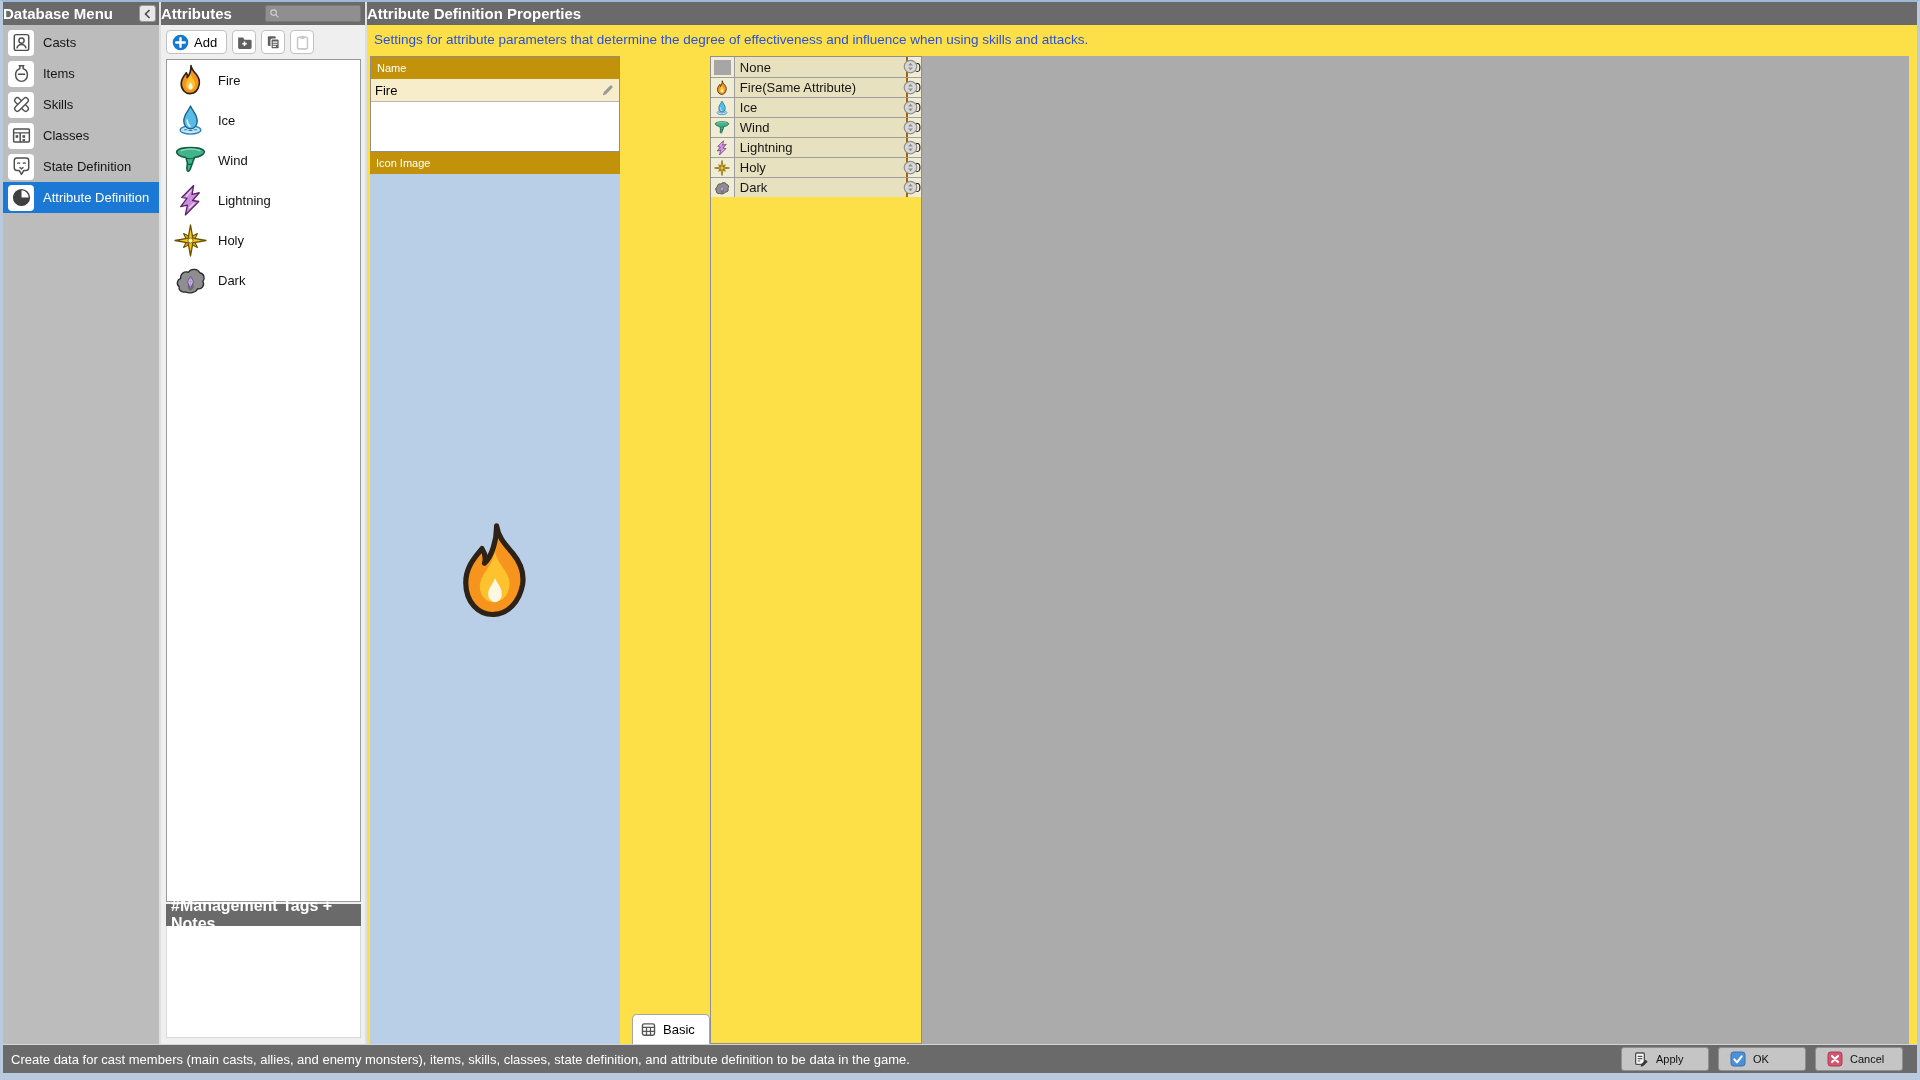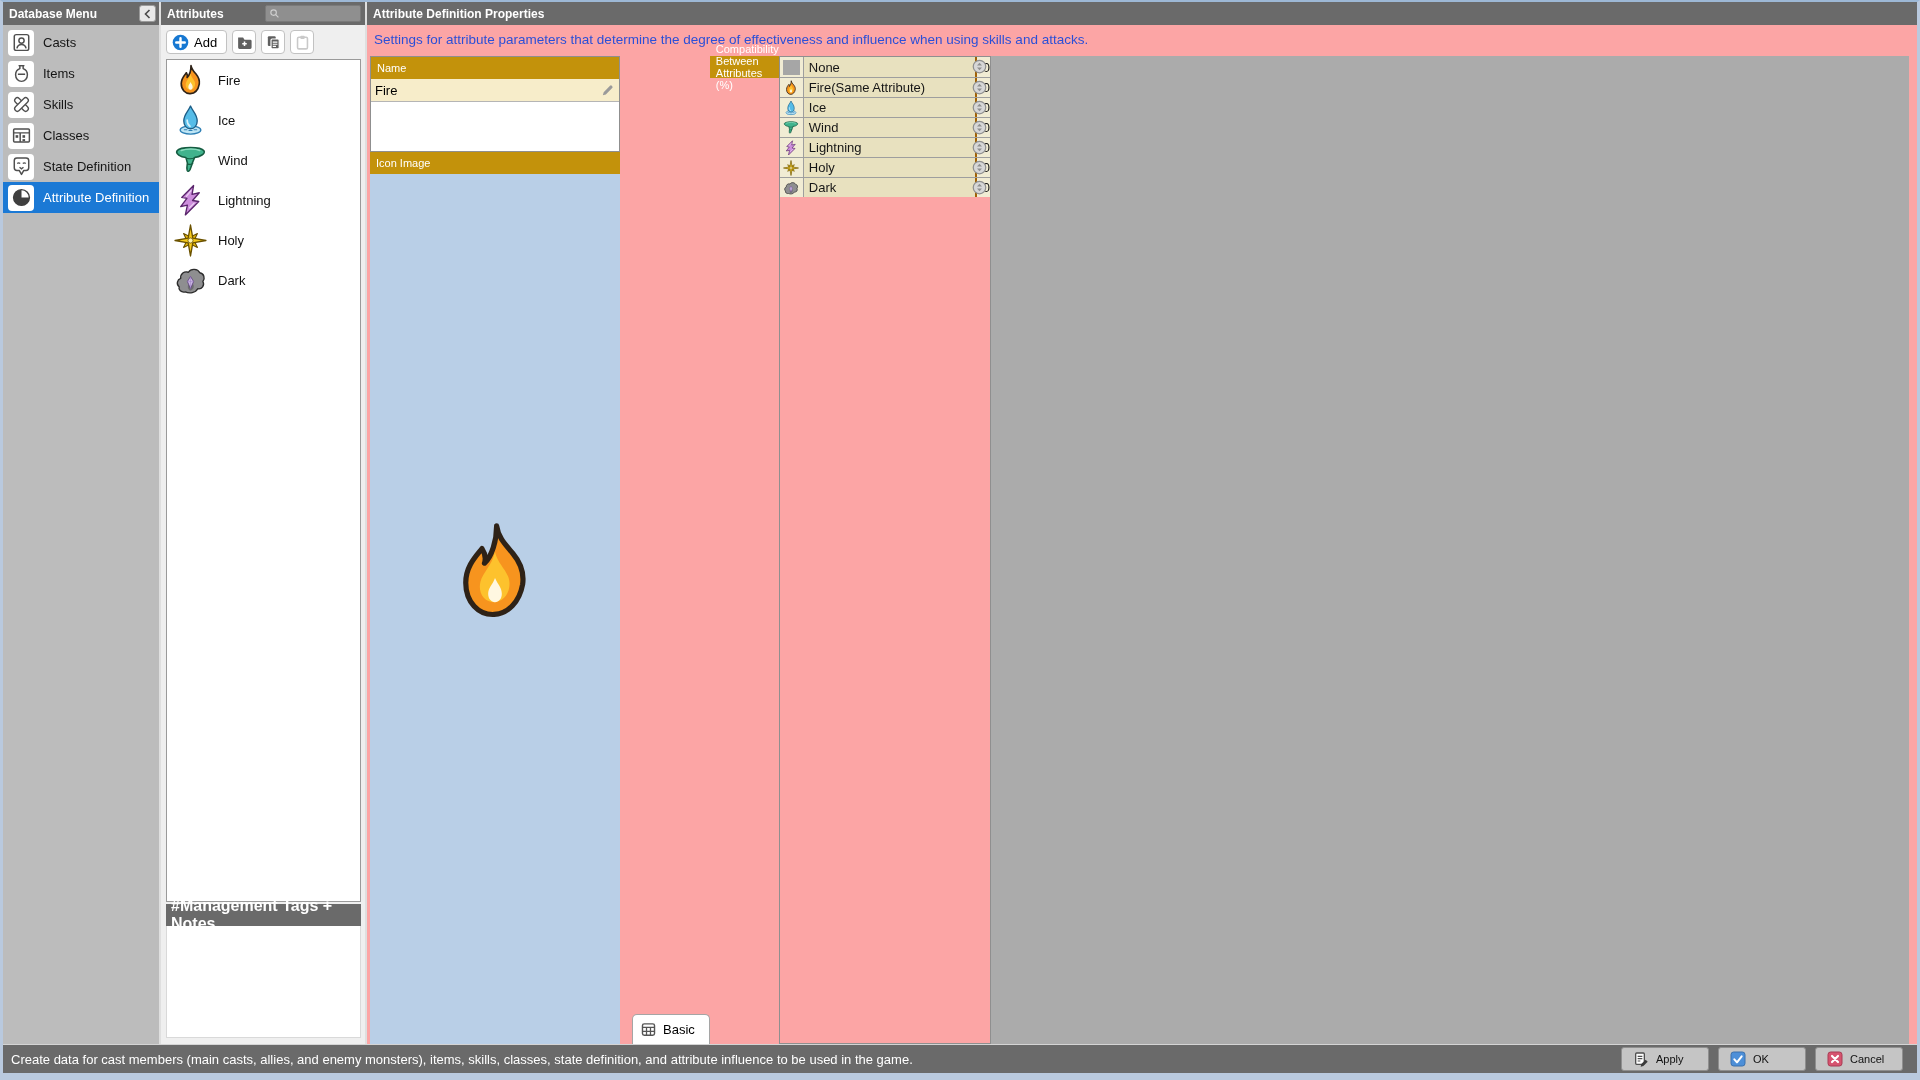--- a/index.html
+++ b/index.html
@@ -26,21 +26,21 @@
     background-size: 6px 6px;
   }
   .title-text { font-size: 18px; font-weight: bold; color: #595959; letter-spacing: .5px; font-family: "DejaVu Sans", sans-serif; }
   .winbtns { position: absolute; right: 3px; top: 0; display: flex; gap: 2px; }
   .winbtn { width: 25px; height: 29px; border: none; border-radius: 0 0 5px 5px; display: flex; align-items: center; justify-content: center; cursor: pointer; }
   .winbtn.restore { background: #6e6e6e; }
   .winbtn.close { background: #e2607e; }
   .winbtn svg { width: 15px; height: 15px; }
   
   .main { flex: 1 1 auto; display: flex; min-height: 0; }
-  .dark-hdr { height: 23px; background: #6a6a6a; color: #fff; font-weight: bold; font-size: 12px; display: flex; align-items: center; padding-left: 6px; position: relative; flex: 0 0 23px; }
+  .dark-hdr { height: 23px; background: #6a6a6a; color: #fff; font-weight: bold; font-size: 15px; display: flex; align-items: center; padding-left: 0; position: relative; flex: 0 0 23px; }
   
   .sidebar { flex: 0 0 158px; display: flex; flex-direction: column; background: #bcbcbc; border-right: 2px solid #dfdfdf; }
   .chev-btn { position: absolute; right: 3px; top: 3px; width: 17px; height: 17px; background: #e8e8e8; border: 1px solid #9a9a9a; border-radius: 3px; display: flex; align-items: center; justify-content: center; cursor: pointer; padding: 0; }
   .chev-btn svg { width: 12px; height: 12px; }
   .side-items { flex: 1; padding-top: 2px; }
   .side-item { height: 31px; display: flex; align-items: center; padding-left: 5px; gap: 9px; font-size: 13px; color: #151515; cursor: pointer; }
   .icon-box { width: 26px; height: 26px; background: #fff; border-radius: 4px; display: flex; align-items: center; justify-content: center; flex: 0 0 26px; }
   .icon-box svg { width: 21px; height: 21px; }
   .side-item.selected { background: #1b79d5; color: #fff; }
   
@@ -51,21 +51,21 @@
   .btn-add { height: 24px; background: #fff; border: 1px solid #c2c2c2; border-radius: 4px; display: inline-flex; align-items: center; gap: 5px; padding: 0 9px 0 5px; font-size: 13px; cursor: pointer; font-family: inherit; }
   .btn-add svg { width: 17px; height: 17px; }
   .tool-btn { width: 24px; height: 24px; background: #fff; border: 1px solid #c2c2c2; border-radius: 4px; display: flex; align-items: center; justify-content: center; cursor: pointer; padding: 0; }
   .tool-btn svg { width: 17px; height: 17px; }
   .attr-list { flex: 1; margin: 1px 4px 0 5px; background: #fff; border: 1px solid #9a9a9a; overflow: hidden; }
   .attr-item { height: 40px; display: flex; align-items: center; gap: 11px; padding-left: 7px; font-size: 13px; color: #111; cursor: pointer; }
   .attr-item svg { width: 33px; height: 33px; flex: 0 0 33px; }
   .tags-bar { height: 22px; background: #6a6a6a; color: #fff; font-weight: bold; font-size: 16px; display: flex; align-items: center; padding-left: 5px; margin: 2px 4px 0 5px; }
   .notes-area { flex: 0 0 112px; background: #fff; border: 1px solid #d9d9d9; border-top: none; margin: 0 4px 6px 5px; }
   
-  .proppanel { flex: 1; display: flex; flex-direction: column; min-width: 0; background: #fca5a5; }
+  .proppanel { flex: 1; display: flex; flex-direction: column; min-width: 0; background: #fde047; }
   .prop-desc { padding: 7px 0 4px 7px; font-size: 13.5px; color: #2b4fd7; }
   .prop-content { flex: 1; display: flex; gap: 12px; padding: 5px 8px 0 3px; min-height: 0; }
   .left-col { flex: 0 0 250px; display: flex; flex-direction: column; }
   .gold-hdr { height: 22px; background: #c3920b; color: #fff; font-size: 11px; display: flex; align-items: center; padding-left: 6px; flex: 0 0 22px; }
   .name-box { border: 1px solid #8f8f8f; background: #fff; }
   .name-input { height: 23px; background: #f7edca; border-bottom: 1px solid #b5b5b5; display: flex; align-items: center; padding: 0 4px; font-size: 13px; position: relative; cursor: text; }
   .name-input svg { position: absolute; right: 4px; top: 4px; width: 15px; height: 15px; }
   .name-blank { height: 49px; background: #fff; }
   .icon-area { flex: 1; background: #b9cfe7; display: flex; justify-content: center; align-items: flex-start; }
   .big-flame { margin-top: 340px; width: 104px; height: 118px; }
@@ -399,23 +399,20 @@
 
         <div class="right-col">
           <div class="tab-row">
             <div class="tab">
               <svg>
                   <use href="#sym-grid"></use>
                 </svg>
               <span>Basic</span>
             </div>
           </div>
-          <div class="gold-hdr compat-hdr">
-            <span>Compatibility Between Attributes (%)</span>
-          </div>
           <div class="compat-table">
             <div class="crow" style="border-top:none">
               <div class="cicon">
                   <span class="none-sq"></span>
                 </div>
               <div class="clabel">None</div>
               <div class="cval">
                   <span>0</span>
                 <svg class="stepper">
                     <use href="#sym-stepper"></use>
@@ -508,21 +505,21 @@
             </div>
           </div>
           <div class="gray-fill"></div>
         </div>
 
       </div>
     </div>
   </div>
 
   <div class="statusbar">
-    <div class="status-msg">Create data for cast members (main casts, allies, and enemy monsters), items, skills, classes, state definition, and attribute influence to be used in the game.</div>
+    <div class="status-msg">Create data for cast members (main casts, allies, and enemy monsters), items, skills, classes, state definition, and attribute definition to be data in the game.</div>
     <button class="sbtn">
       <svg>
           <use href="#sym-apply"></use>
         </svg>
       <span>Apply</span>
     </button>
     <button class="sbtn">
       <svg>
           <use href="#sym-okcheck"></use>
         </svg>

